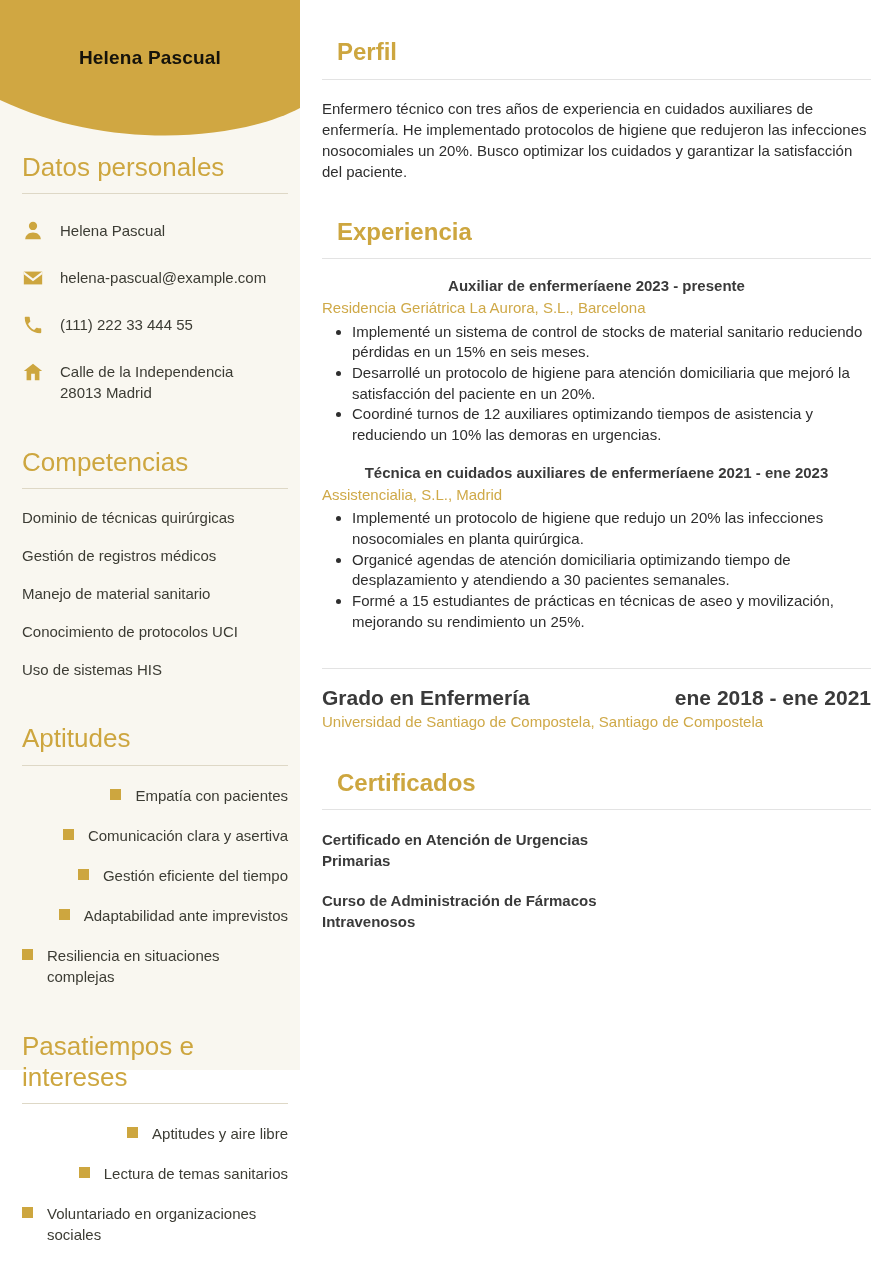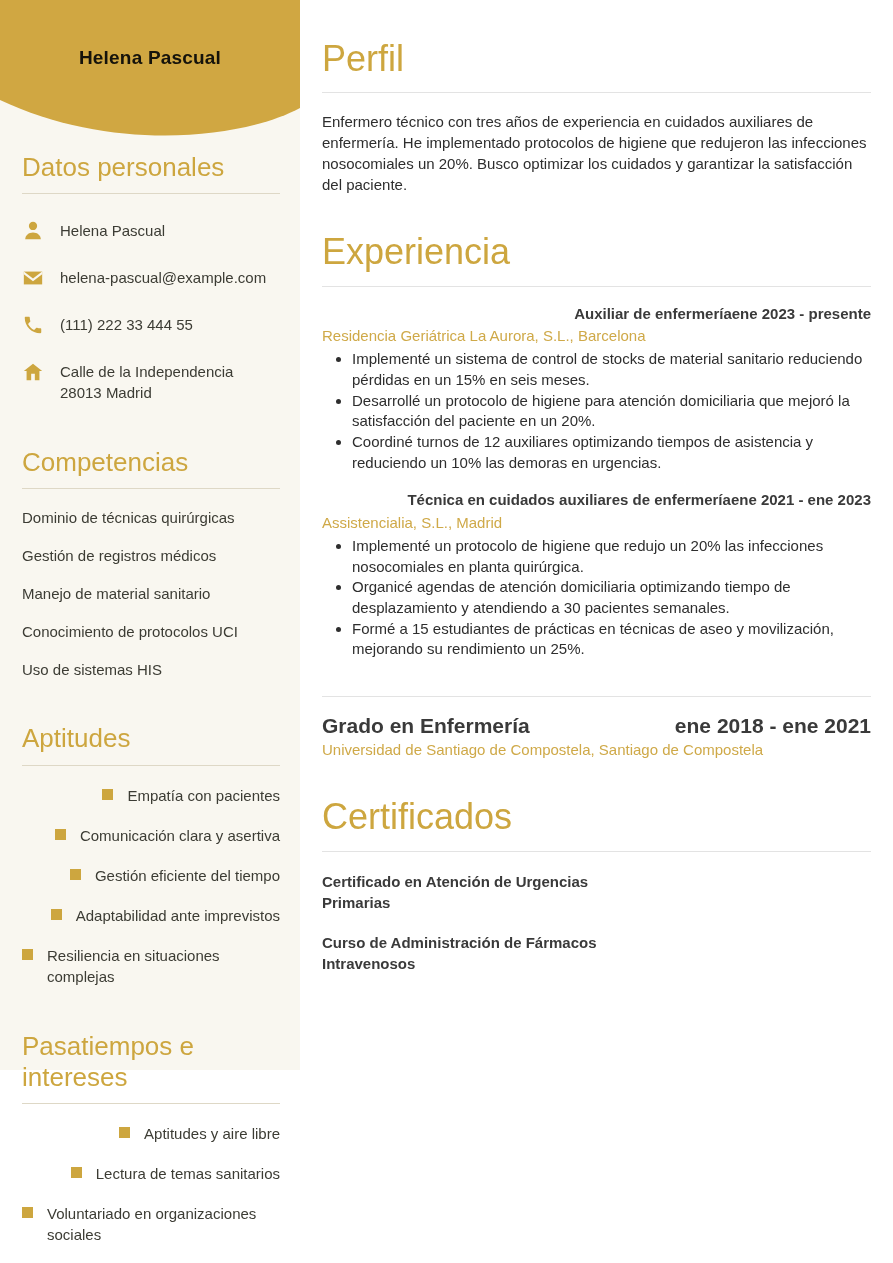--- a/index.html
+++ b/index.html
@@ -17,41 +17,41 @@
     width:300px;
     height:1070px;
     background:#f9f7f0;
   }
   .curve-wrap { position:absolute; top:0; left:0; width:300px; height:160px; }
   .person-name {
     position:absolute; top:47px; left:0; width:100%;
     text-align:center; font-size:19px; font-weight:700;
     color:#15130b; letter-spacing:.2px; z-index:2;
   }
-  .side-content { position:relative; padding:152px 20px 0 22px; z-index:1; }
+  .side-content { position:relative; padding:152px 12px 0 22px; z-index:1; }
   .side-h { font-size:26px; font-weight:400; color:#cda63f; line-height:1.2; }
   .rule-side { border:none; border-top:1px solid #ded8c6; margin:10px 0 0; }
   .contact-list { margin-top:26px; }
   .contact-row { display:flex; gap:16px; align-items:flex-start; margin-bottom:25px;
                  font-size:15px; color:#3c3c34; line-height:1.4; }
   .cicon { width:22px; height:22px; flex:0 0 22px; fill:#cda63f; }
   .side-section { margin-top:44px; }
   .plain-item { font-size:15px; color:#3c3c34; margin-top:20px; line-height:1.2; }
   .bullet-row { display:flex; gap:14px; margin-top:19px; font-size:15px;
                 color:#3c3c34; line-height:1.4;justify-content:flex-end; }
   .sq { width:11px; height:11px; background:#cda63f; flex:0 0 11px; margin-top:4px; }
   
   .main { flex:1 1 auto; padding:38px 22px 0 22px; background:#ffffff; }
-  .main-h { font-size:36px; font-weight:400; color:#cda63f; line-height:1.15; }
+  .main-h { font-size:24px; font-weight:700; color:#cda63f; line-height:1.15;margin-left:15px; }
   .rule-main { border:none; border-top:1px solid #e3e3e3; margin:13px 0 0; }
   .profile-text { margin-top:18px; font-size:15px; line-height:1.4; color:#2e2e2e; }
   .msection { margin-top:36px; }
   .job { margin-top:17px; }
   .job + .job { }
-  .job-head { display:flex; justify-content:flex-end; align-items:baseline;
+  .job-head { display:flex; justify-content:center; align-items:baseline;
               font-size:15px; font-weight:700; color:#3a3a3a; line-height:1.35; }
   .company { font-size:15px; color:#cfa948; margin-top:2px; line-height:1.35; }
   ul.points { margin-top:3px; padding-left:30px; }
   ul.points li { font-size:15px; line-height:1.38; color:#2e2e2e; }
   .edu-head { display:flex; justify-content:space-between; align-items:baseline;
               font-size:21px; font-weight:700; color:#3a3a3a; margin-top:17px; }
   .cert { font-size:15px; font-weight:700; color:#3a3a3a; max-width:300px;
           line-height:1.4; margin-top:19px; }
 </style>
 </head>

